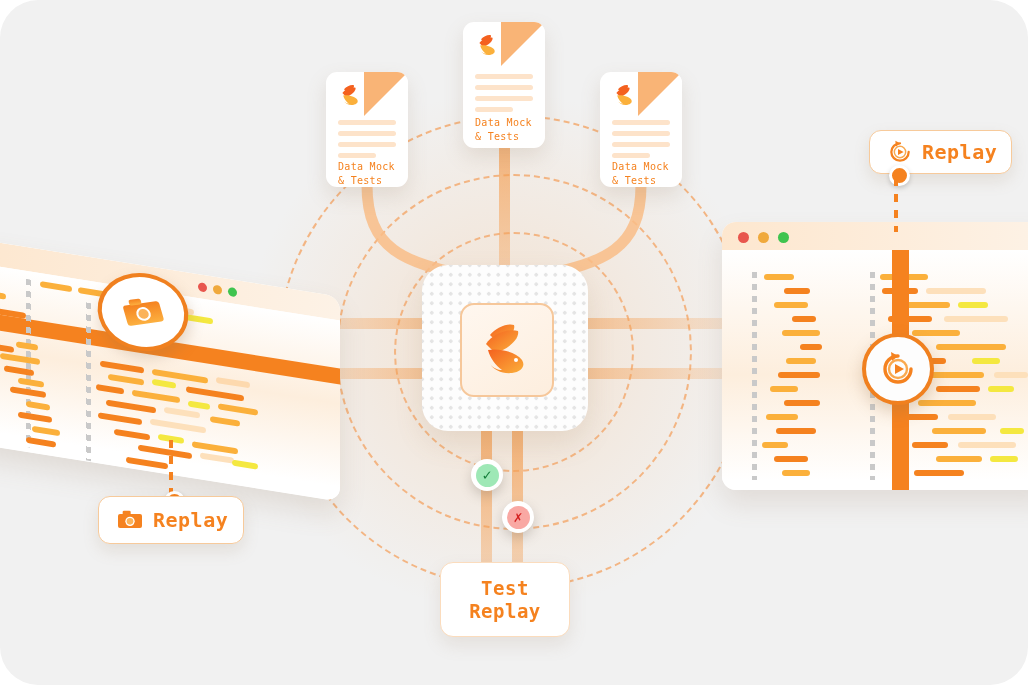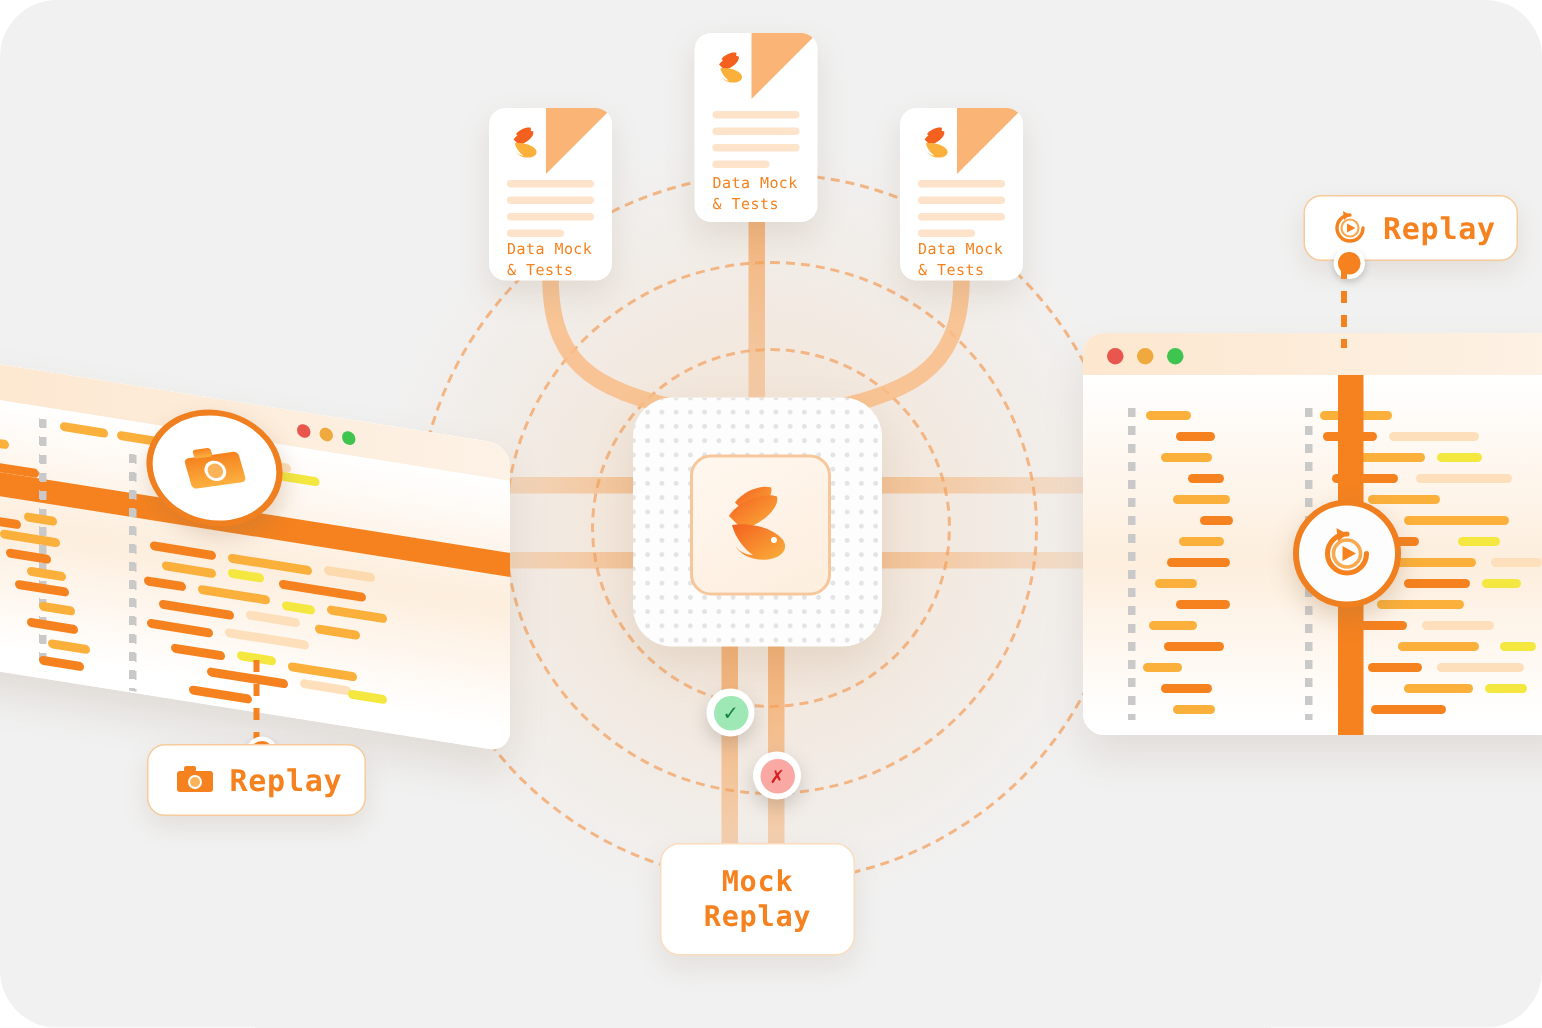--- a/index.html
+++ b/index.html
@@ -351,17 +351,17 @@
   <div class="dashline" style="left:894px;top:178px;height:54px;"></div>
 
   <div class="sbadge" style="left:471px;top:459px;">
     <div class="inner" style="background:#9ee8b6;color:#16803c;">✓</div>
   </div>
   <div class="sbadge" style="left:502px;top:501px;">
     <div class="inner" style="background:#f9a8a3;color:#d42020;">✗</div>
   </div>
 
   <div id="results">
-    <span>Mock</span>
+    <span>Test</span>
     <span>Replay</span>
   </div>
 
 </div>
 
 </body></html>

